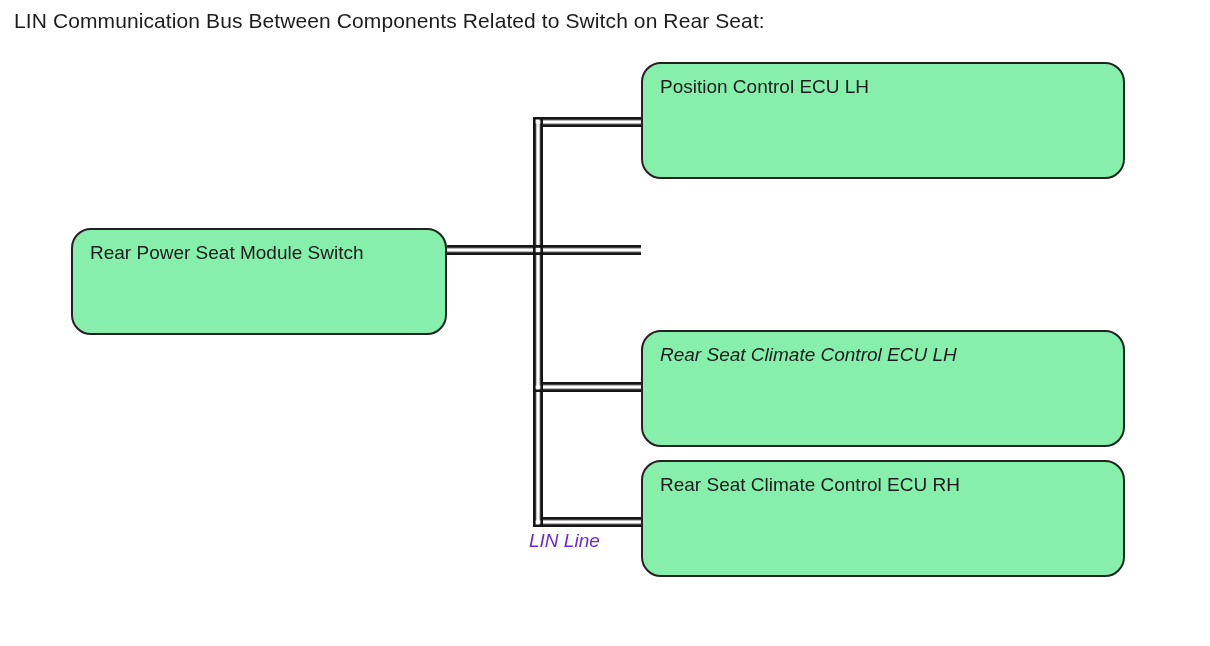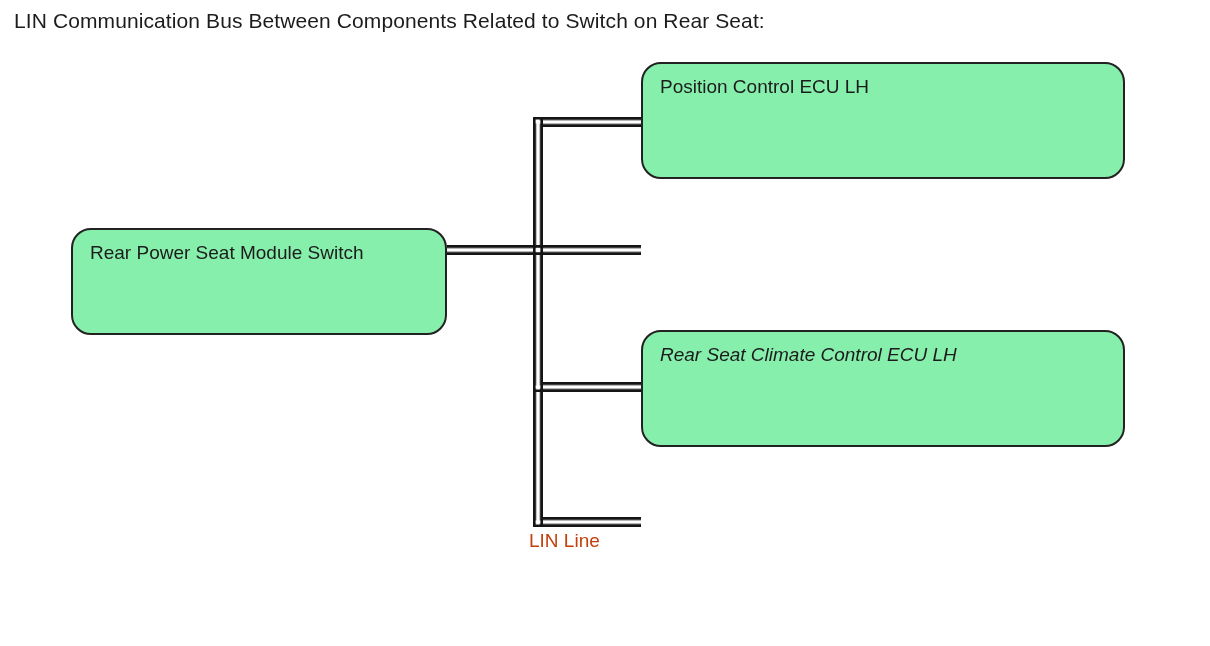--- a/index.html
+++ b/index.html
@@ -108,22 +108,23 @@
     stroke-width: 2.6;
     stroke-linecap: butt;
     stroke-linejoin: miter;
   }
   .lin-line-label {
     position: absolute;
     left: 529px;
     top: 529px;
     font-size: 19px;
     line-height: 23px;
-    color: #c2410c;
+    color: #6d28d9;
     white-space: nowrap;
+    font-style: italic;
   }
 </style>
 </head>
 <body>
 
 <div id="canvas">
 
   <div class="diagram-title">LIN Communication Bus Between Components Related to Switch on Rear Seat:</div>
 
   <svg id="bus-svg" viewBox="0 0 1210 646" xmlns="http://www.w3.org/2000/svg">
@@ -165,16 +166,19 @@
 
   <div class="node" id="node-pos-lh">
     <span class="node-label">Position Control ECU LH</span>
   </div>
 
 
   <div class="node" id="node-clim-lh">
     <span class="node-label">Rear Seat Climate Control ECU LH</span>
   </div>
 
+  <div class="node" id="node-clim-rh">
+    <span class="node-label">Rear Seat Climate Control ECU RH</span>
+  </div>
 
   <div class="lin-line-label">LIN Line</div>
 
 </div>
 
 </body></html>

